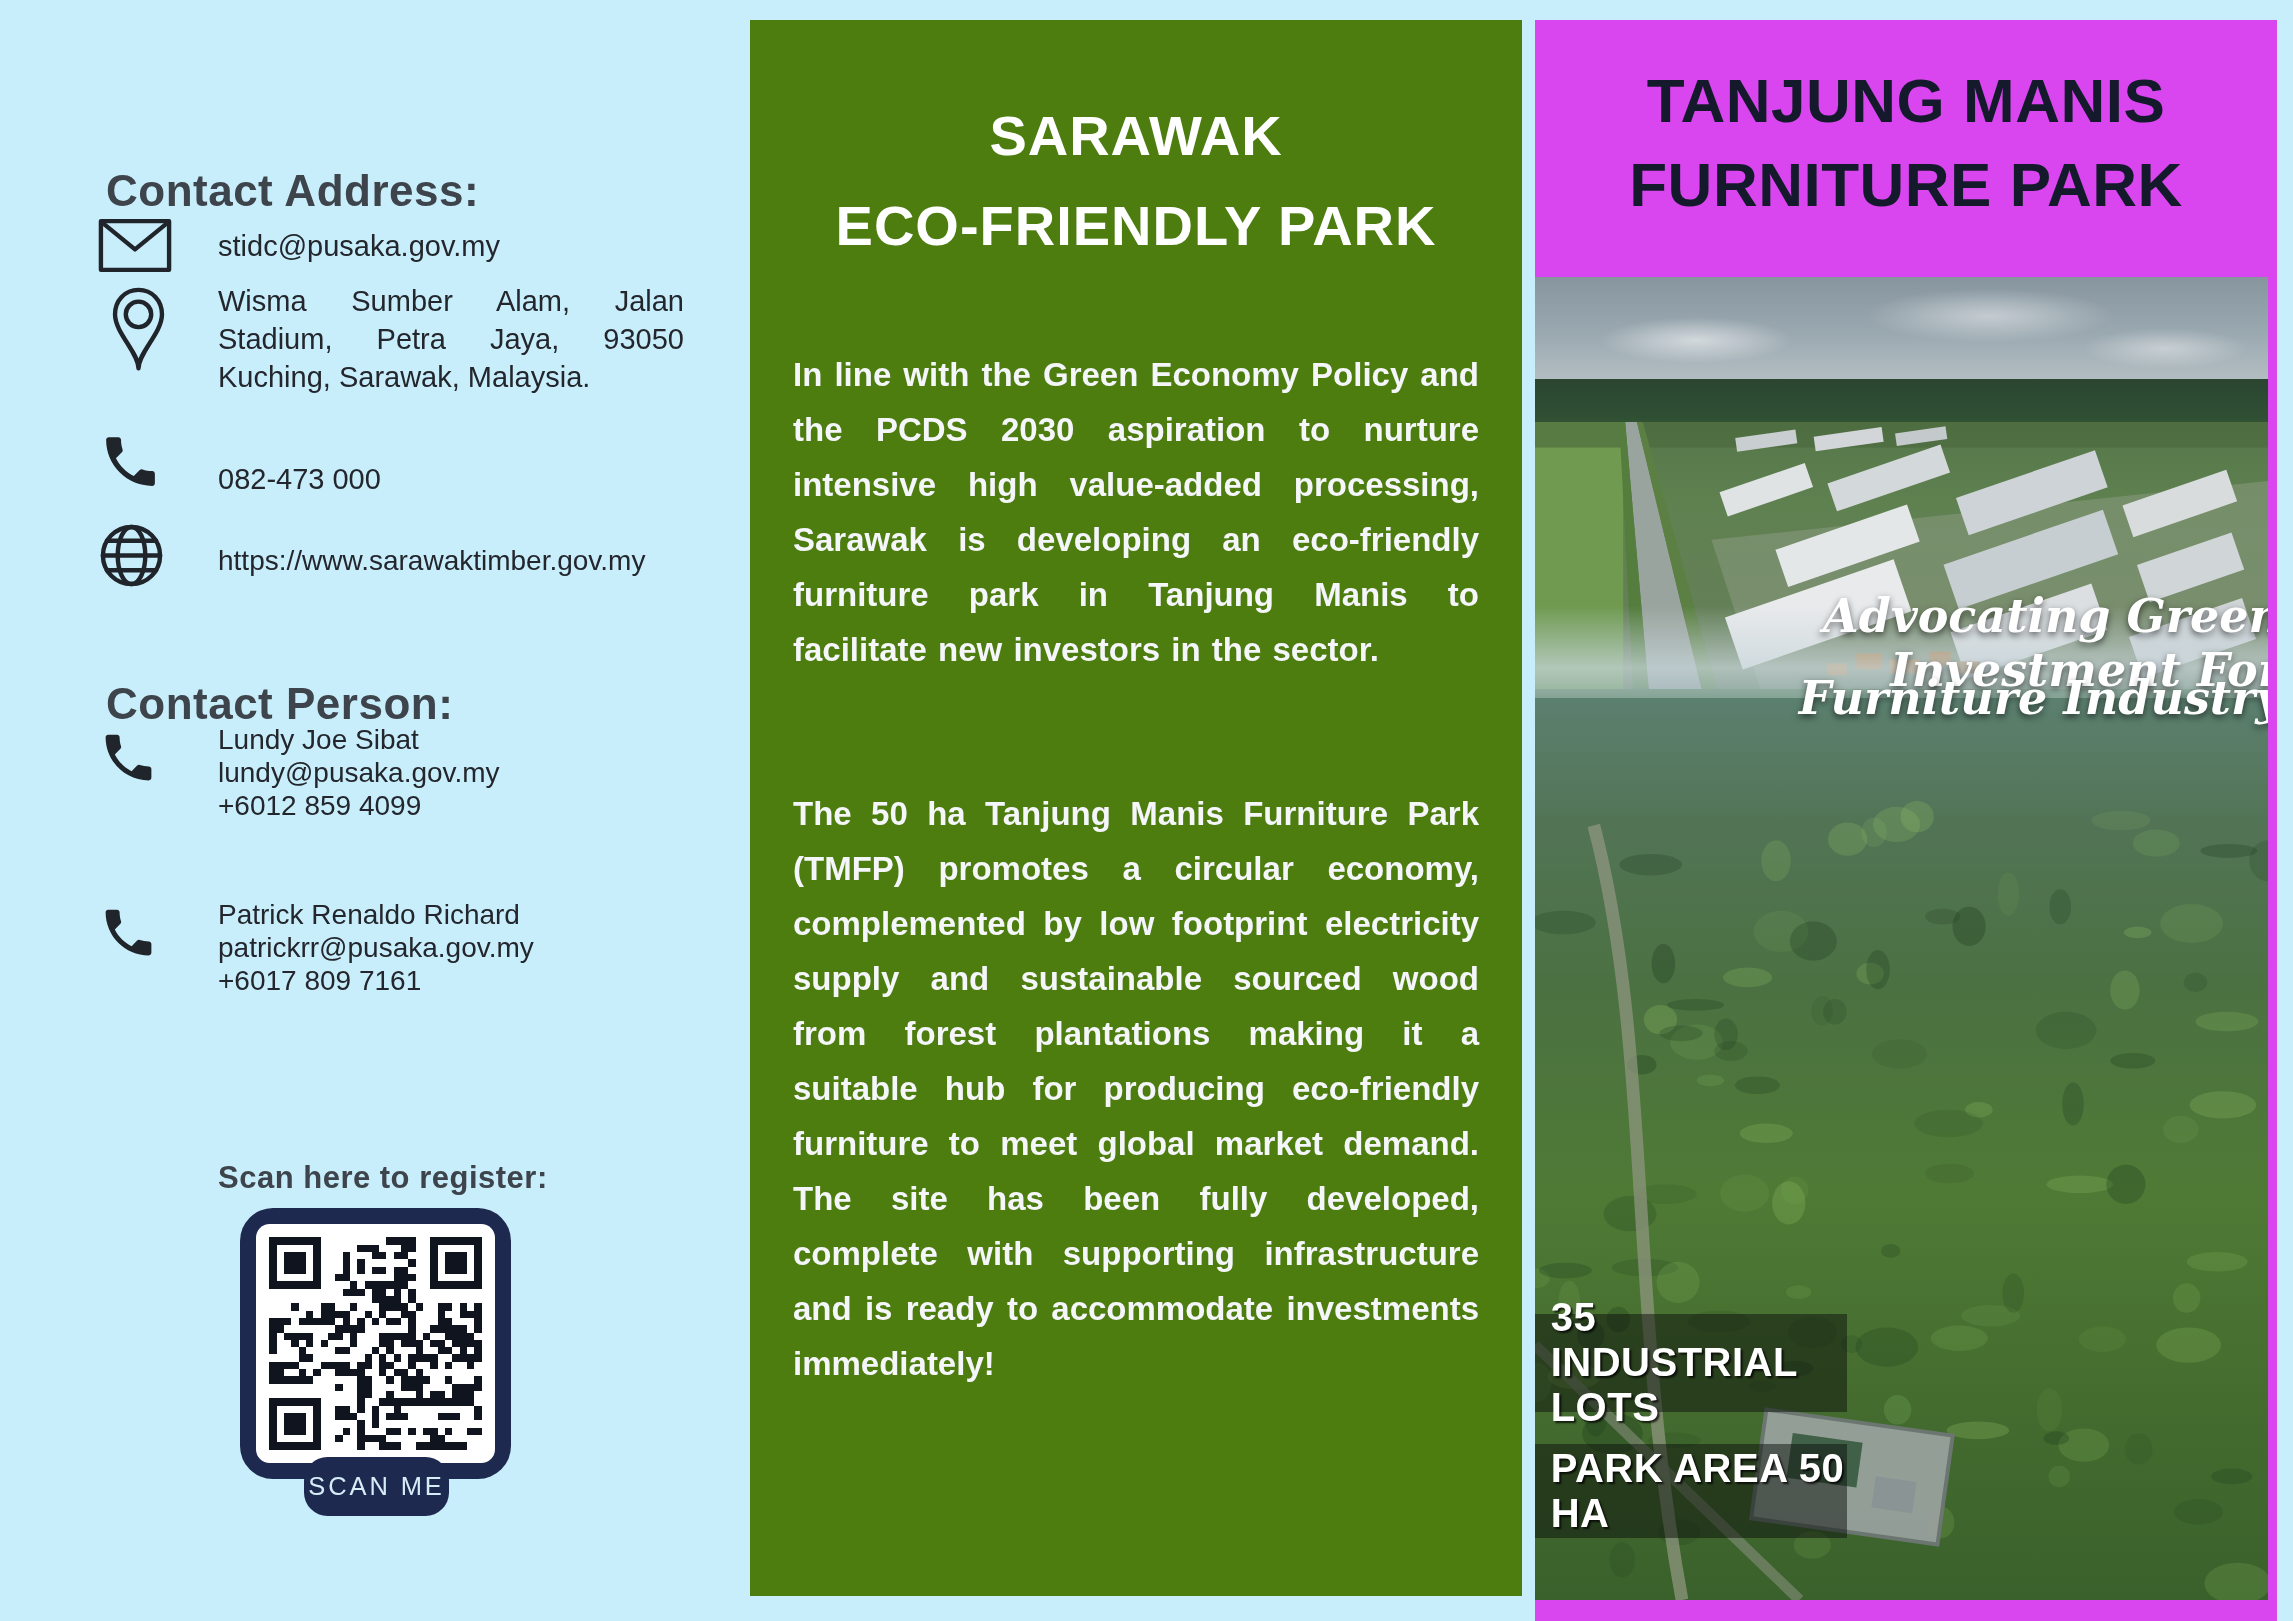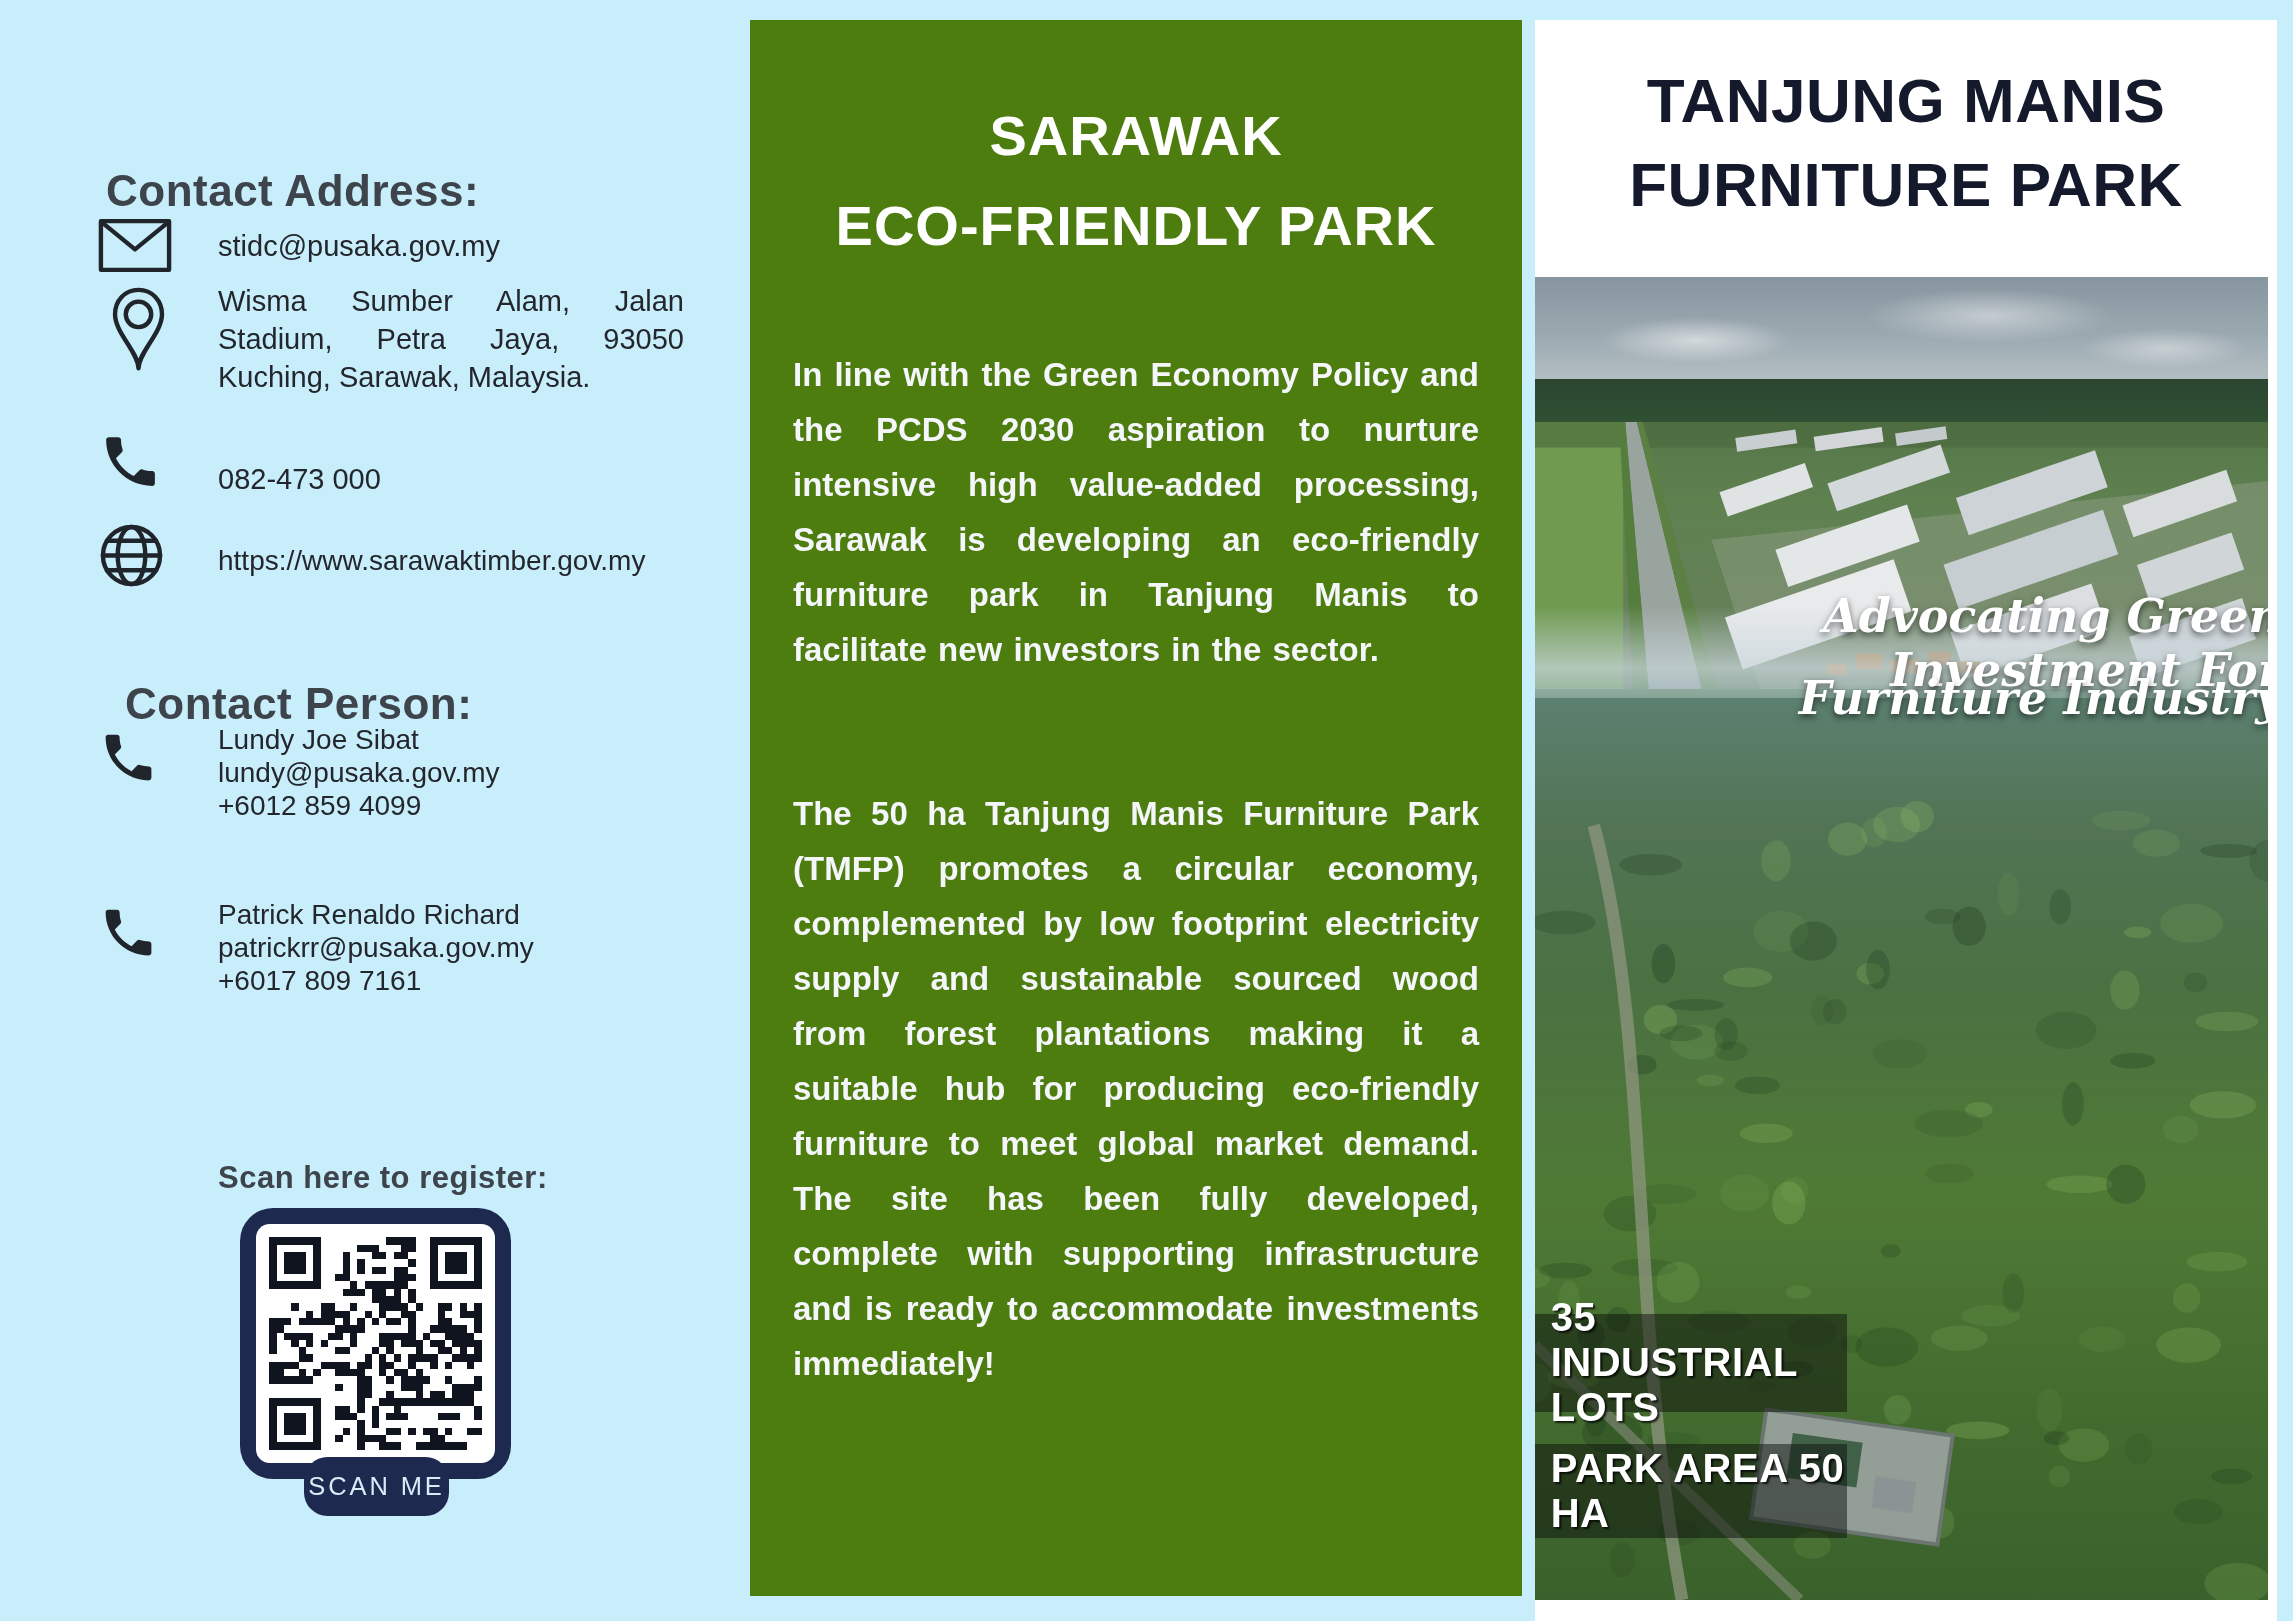--- a/index.html
+++ b/index.html
@@ -3,40 +3,40 @@
 <meta charset="utf-8">
 <style>
   html,body{margin:0;padding:0;background:#c9eefb;}
   #stage{
     position:relative;width:2294px;height:1621px;overflow:hidden;
     background:#c9eefb;font-family:"Liberation Sans",sans-serif;color:#23262c;
   }
   
   .lp-heading{position:absolute;left:106px;font-size:44px;font-weight:700;color:#3e444c;letter-spacing:0.5px;}
   #h-contact-address{top:129px;}
-  #h-contact-person{top:642px;margin-left:19px;}
+  #h-contact-person{top:642px;}
   #h-scan{left:218px;top:1129px;font-size:31px;}
   .lp-icon{position:absolute;}
   .lp-text{position:absolute;left:218px;font-size:29px;color:#23262c;}
   .addr-block{position:absolute;left:218px;top:282px;width:466px;font-size:29px;line-height:38px;}
   .jline{text-align:justify;text-align-last:justify;}
   .person-block{position:absolute;left:218px;font-size:28px;line-height:33px;}
   
   .qr-frame{position:absolute;left:240px;top:1208px;width:271px;height:271px;background:#1e2950;border-radius:33px;box-sizing:border-box;padding:15.7px;}
   .qr-inner{width:100%;height:100%;background:#ffffff;border-radius:13.7px;overflow:hidden;display:flex;align-items:center;justify-content:center;}
   .qr-inner svg{width:227px;height:227px;}
   .scanme-pill{position:absolute;left:304px;top:1457px;width:145px;height:59px;background:#1e2950;border-radius:23.5px;display:flex;align-items:center;justify-content:center;font-size:25.5px;letter-spacing:2.9px;color:#d6edf8;z-index:3;}
   
   .mid{position:absolute;left:750px;top:19.6px;width:772px;height:1576px;background:#4d7c0f;}
   .mid-title{position:absolute;left:0;top:71px;width:100%;text-align:center;color:#ffffff;font-weight:700;font-size:56px;line-height:90px;letter-spacing:1px;}
   .mid-para{position:absolute;left:43px;width:686px;color:#f4f6fa;font-size:33px;font-weight:700;line-height:55px;text-align:justify;text-align-last:left;word-spacing:2px;}
   #para1{top:294px;}
   #para2{top:733px;}
   
-  .rp{position:absolute;left:1535px;top:19.6px;width:742px;height:1602px;background:#ffffff;}
+  .rp{position:absolute;left:1535px;top:19.6px;width:742px;height:1602px;background:#d946ef;}
   .rp-title{position:absolute;left:0;top:39px;width:100%;text-align:center;color:#141a2b;font-weight:700;font-size:62px;line-height:84px;letter-spacing:0.5px;}
   .photo{position:absolute;left:0;top:257px;width:733px;height:1323px;overflow:hidden;background:#4d7446;}
   .ph-sky{position:absolute;left:0;top:0;width:100%;height:102px;
     background:
       radial-gradient(137px 33px at 22% 62%, rgba(255,255,255,.55), transparent 70%),
       radial-gradient(176px 39px at 62% 38%, rgba(255,255,255,.45), transparent 70%),
       radial-gradient(118px 29px at 86% 70%, rgba(255,255,255,.4), transparent 70%),
       linear-gradient(180deg,#87959f 0%,#9aa8b0 55%,#b3bec2 100%);}
   .ph-horizon{position:absolute;left:0;top:102px;width:100%;height:63px;
     background:linear-gradient(180deg,#2b4531 0%,#2f4f33 60%,#3c5e38 100%);}

